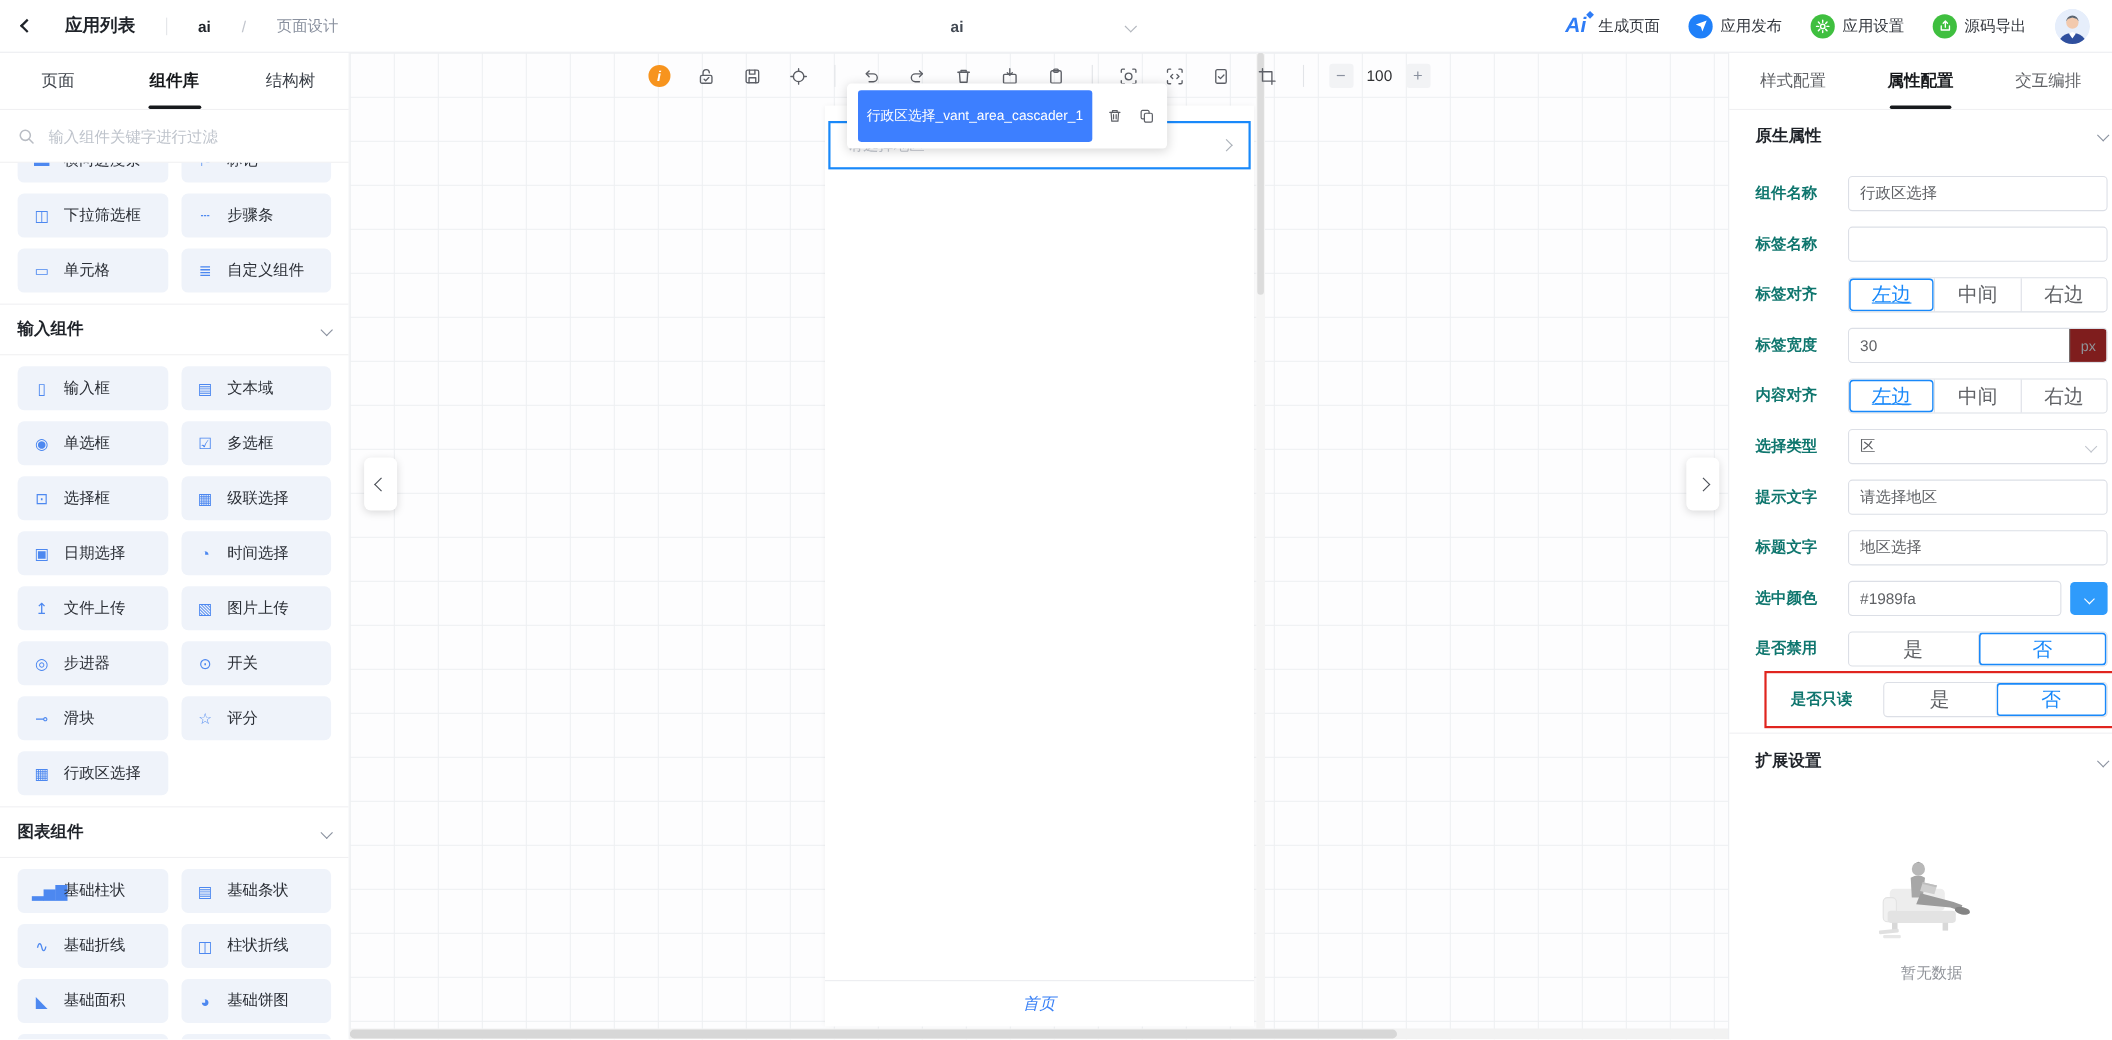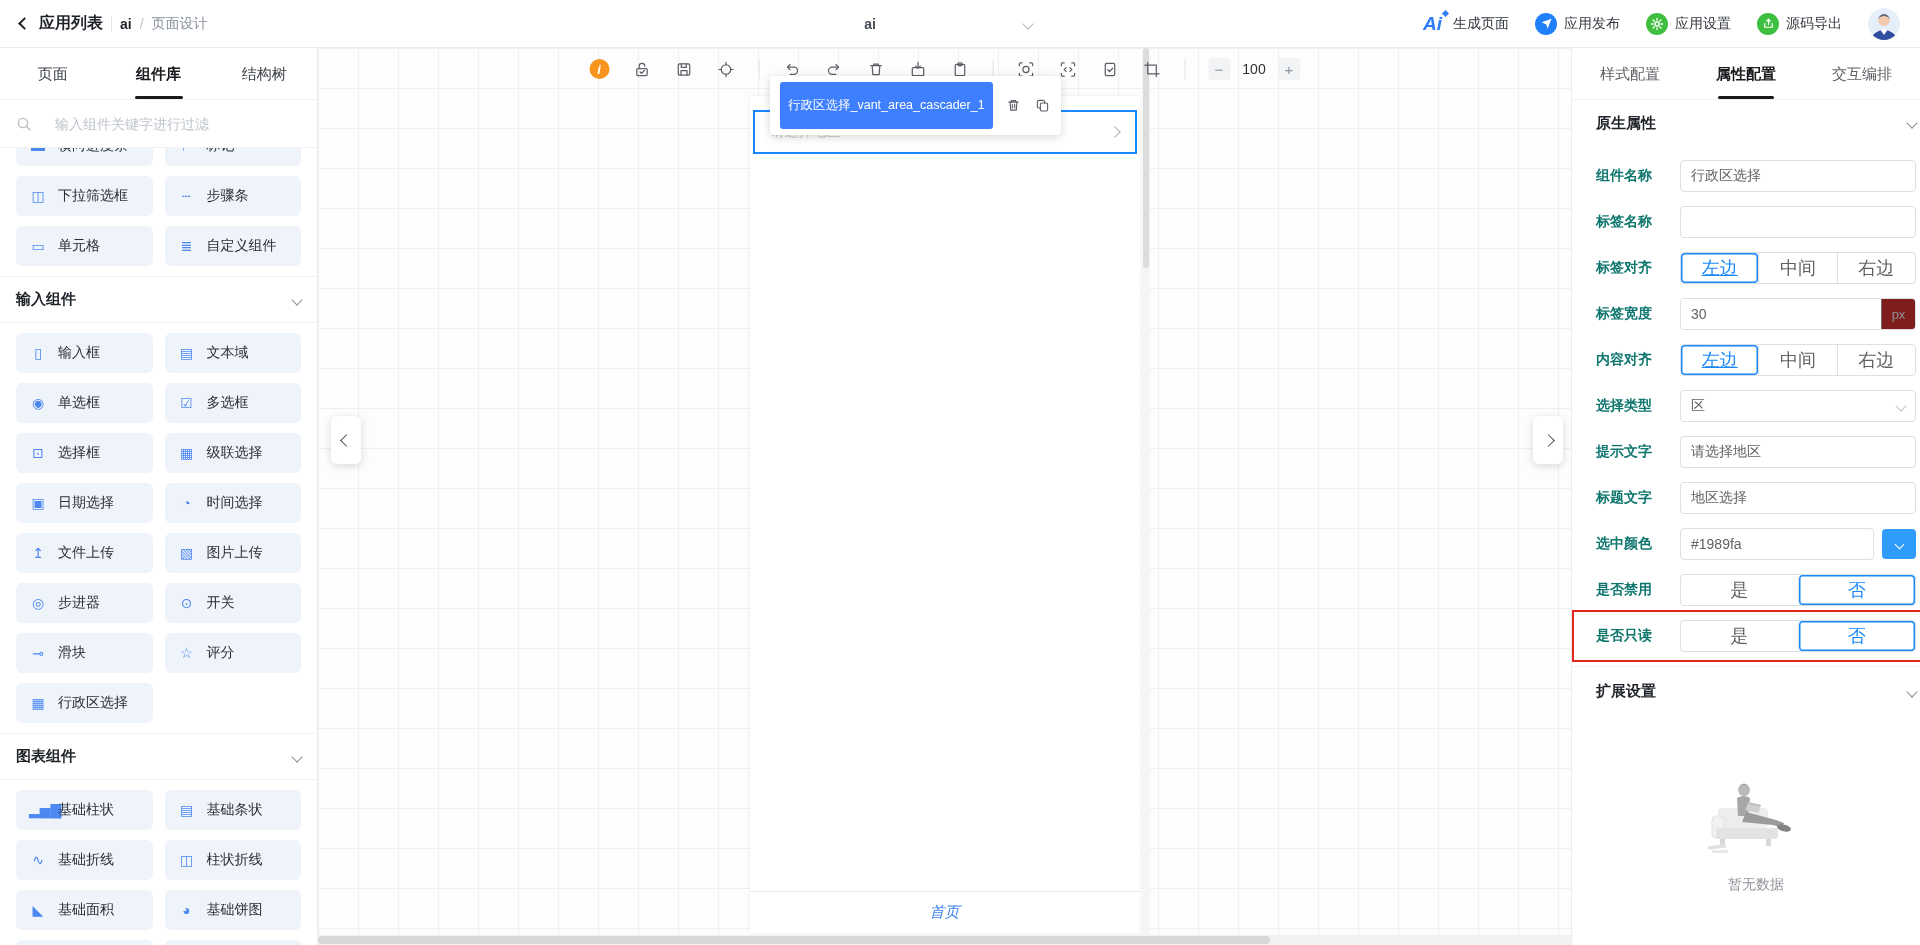--- a/index.html
+++ b/index.html
@@ -3,21 +3,21 @@
 <meta charset="utf-8">
 <style>
   * { margin:0; padding:0; box-sizing:border-box; }
   html,body { width:1920px; height:945px; overflow:hidden; background:#fff;
     font-family:"Liberation Sans","DejaVu Sans",sans-serif; font-size:14px; color:#303133; }
   .app { display:flex; flex-direction:column; width:100%; height:100%; }
 
   
   .header { height:48px; flex:0 0 48px; background:#fff; border-bottom:1px solid #ebedf0;
     display:flex; align-items:center; padding:0 20px; position:relative; z-index:10; }
-  .hleft { display:flex; align-items:center; gap:8px; }
+  .hleft { display:flex; align-items:center; gap:28px; }
   .chev { display:inline-block; width:8px; height:8px; border-right:1.6px solid #8a919f; border-bottom:1.6px solid #8a919f; transform:rotate(45deg); }
   .chev.left { transform:rotate(135deg); }
   .chev.right { transform:rotate(-45deg); }
   .chev.dark { border-color:#1f2329; }
   .back-chev { width:9px; height:9px; border-width:2px; margin-right:2px; }
   .back-label { font-size:16px; font-weight:700; color:#1f2329; }
   .hdivider { width:1px; height:16px; background:#e3e5e8; }
   .crumb-app { font-weight:700; color:#1f2329; }
   .crumb-sep { color:#c0c4cc; }
   .crumb-page { color:#8a919f; }
@@ -36,21 +36,21 @@
   
   .main { flex:1; display:flex; min-height:0; }
 
   
   .sidebar { width:318px; flex:0 0 318px; background:#fff; border-right:1px solid #ebedf0;
     display:flex; flex-direction:column; min-height:0; }
   .stabs { height:52px; flex:0 0 52px; display:flex; align-items:center; border-bottom:1px solid #f0f0f2; }
   .stab { flex:1; text-align:center; font-size:15px; color:#3b4048; cursor:pointer; position:relative; height:100%; line-height:52px; }
   .stab.active { font-weight:700; color:#17191c; }
   .stab.active::after { content:""; position:absolute; left:50%; transform:translateX(-50%); bottom:0; width:48px; height:3px; background:#17191c; border-radius:2px; }
-  .ssearch { height:48px; flex:0 0 48px; display:flex; align-items:center; gap:23px; padding:0 16px; border-bottom:1px solid #f0f0f2; }
+  .ssearch { height:48px; flex:0 0 48px; display:flex; align-items:center; gap:12px; padding:0 16px; border-bottom:1px solid #f0f0f2; }
   .ssearch input { flex:1; border:none; outline:none; font-size:14px; color:#303133; background:transparent; }
   .ssearch input::placeholder { color:#bfc4cc; }
   .slist { flex:1; overflow:hidden; padding:0 16px; }
   .cgrid { display:grid; grid-template-columns:1fr 1fr; gap:10px 12px; }
   .cgrid.first { margin-top:-22px; }
   .citem { height:40px; background:#eff3fa; border-radius:6px; display:flex; align-items:center; gap:11px; padding:0 10px 0 13px; cursor:grab; }
   .citem .cico { width:18px; text-align:center; color:#4d88f0; font-size:14px; flex:0 0 18px; }
   .citem .clabel { color:#2b2f36; font-size:14px; white-space:nowrap; }
   .ghead { margin:10px -16px; padding:13px 16px; border-top:1px solid #f0f0f2; border-bottom:1px solid #f0f0f2;
     display:flex; align-items:center; justify-content:space-between; }
@@ -120,21 +120,21 @@
   .seg-opt { flex:1; display:flex; align-items:center; justify-content:center; font-size:18px; color:#606266; cursor:pointer; }
   .seg-opt + .seg-opt { border-left:1px solid #dcdfe6; }
   .seg-opt.active { color:#1989fa; box-shadow:inset 0 0 0 1.5px #1989fa; border-radius:4px; }
   .seg-opt.active.underlined { text-decoration:underline; }
   .pselect { flex:1; height:32px; border:1px solid #dcdfe6; border-radius:4px; padding:0 10px; display:flex;
     align-items:center; justify-content:space-between; color:#606266; cursor:pointer; }
   .pselect .chev { border-color:#c0c4cc; }
   .color-btn { flex:0 0 34px; height:30px; margin-left:8px; background:#2f9bfb; border:none; border-radius:4px;
     display:flex; align-items:center; justify-content:center; cursor:pointer; }
   .color-btn .chev { border-color:#fff; width:7px; height:7px; }
-  .prow.annotated { position:relative; }
+  .prow.annotated { position:relative;margin-left:32px; }
   .prow.annotated::after { content:""; position:absolute; left:-24px; right:-20px; top:-10px; bottom:-10px;
     border:2.5px solid #e0251f; pointer-events:none; }
   .empty { margin-top:56px; display:flex; flex-direction:column; align-items:center; gap:16px; }
   .empty-text { color:#909399; font-size:14px; }
 </style>
 </head>
 <body>
 
 <div class="app">
 

